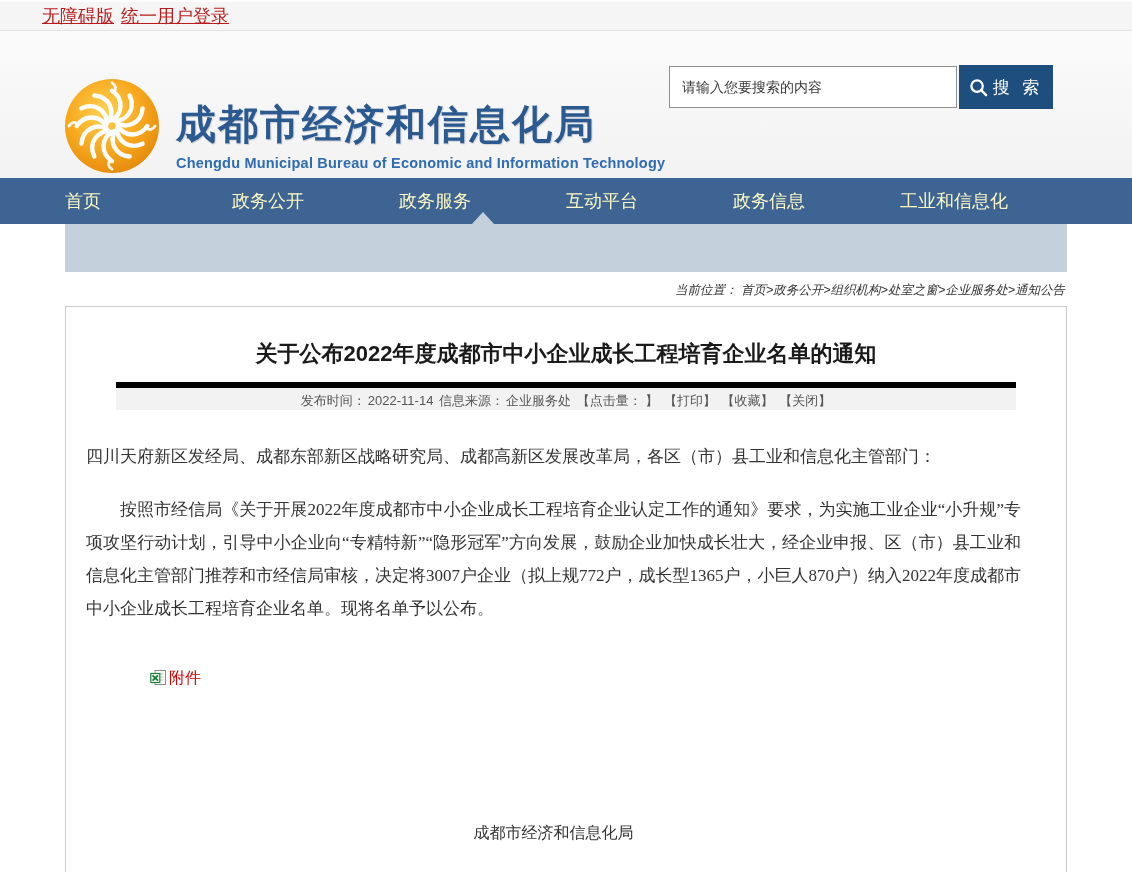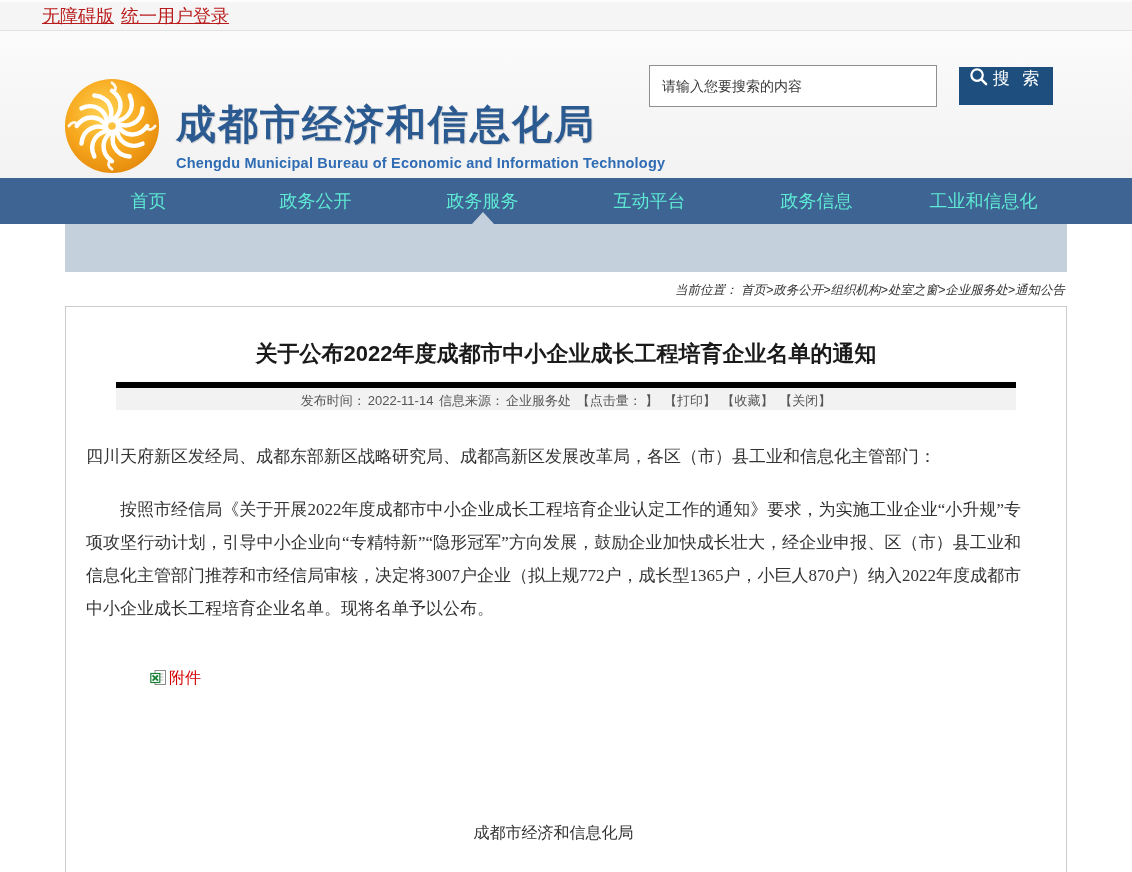--- a/index.html
+++ b/index.html
@@ -17,29 +17,29 @@
   .logo-wrap { position: absolute; left: 63px; top: 46px; width: 98px; height: 98px; cursor: pointer; }
   .title-block { position: absolute; left: 176px; top: 66px; }
   .site-title { font-size: 40px; font-weight: bold; color: #2b5a91; letter-spacing: 2px;
     text-shadow: 1px 1px 1px rgba(0,0,0,0.15); white-space: nowrap; }
   .site-subtitle { font-size: 14.5px; font-weight: bold; color: #2f6cb3; margin-top: 3px;
     white-space: nowrap; letter-spacing: 0.2px; }
   .search-area { position: absolute; top: 34px; right: 79px; display: flex; align-items: center; }
   .search-input { width: 288px; height: 42px; border: 1px solid #8f8f8f; background: #fff;
     font-size: 14px; padding: 0 12px; color: #333; outline: none; }
   .search-input::placeholder { color: #3a3a3a; }
-  .search-btn { width: 94px; height: 38px; margin-left: 22px; background: #1e4e7e; border: none;
-    color: #fff; font-size: 17px; letter-spacing: 4px; display: flex; 
+  .search-btn { width: 94px; height: 44px; margin-left: 2px; background: #1e4e7e; border: none;
+    color: #fff; font-size: 17px; letter-spacing: 4px; display: flex; align-items: center;
     justify-content: center; cursor: pointer; }
   .search-btn svg { margin-right: 5px; }
 
   
   .nav { height: 46px; background: #3d6493; width: 100%; }
   .nav-inner { width: 1002px; margin: 0 auto; height: 100%; display: flex; }
-  .nav-item { flex: 1; text-align: center; line-height: 46px; color: #5eead4; font-size: 18px;
+  .nav-item { flex: 1; text-align: left; line-height: 46px; color: #fef9c3; font-size: 18px;
     cursor: pointer; position: relative; }
   .nav-item .tri { position: absolute; bottom: 0; left: 50%; margin-left: -11px; width: 0; height: 0;
     border-left: 11px solid transparent; border-right: 11px solid transparent;
     border-bottom: 12px solid #c5d0dd; }
 
   
   .subband { width: 1002px; margin: 0 auto; height: 48px; background: #c5d0dd; }
 
   
   .crumb-row { width: 1002px; margin: 0 auto; padding: 10px 2px 7px; text-align: right;

